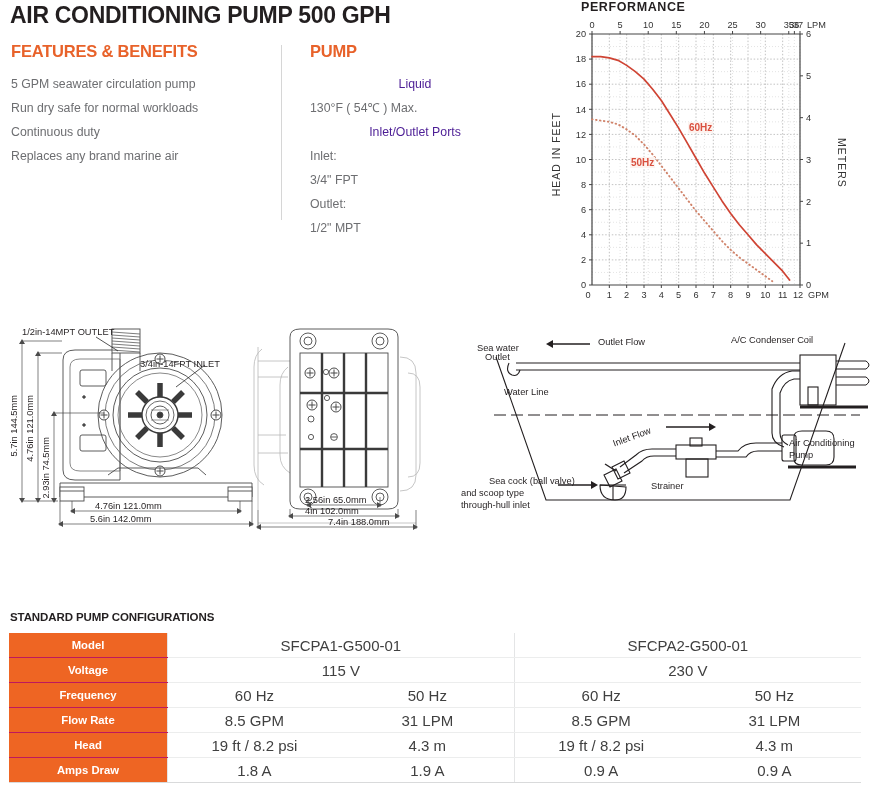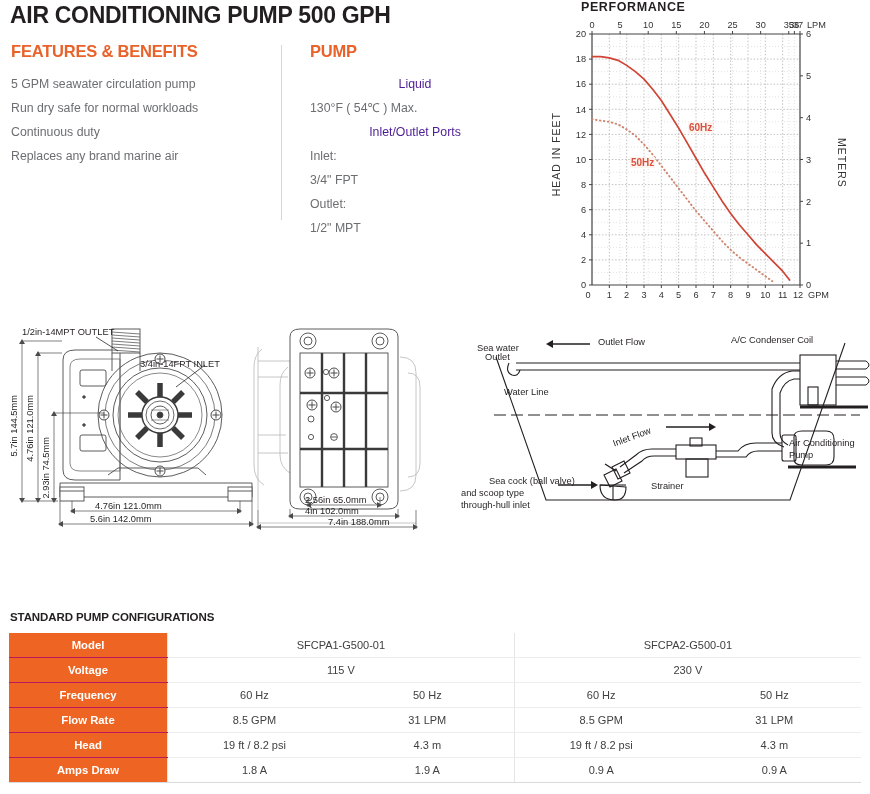--- a/index.html
+++ b/index.html
@@ -63,21 +63,21 @@
   #table-title{
     position:absolute;left:10px;top:611px;
     font-size:11.5px;font-weight:bold;color:#231f20;letter-spacing:-0.1px;
   }
   #cfg-table{
     position:absolute;left:9px;top:633px;
     width:852px;border-collapse:collapse;
     table-layout:fixed;
   }
   #cfg-table td{
-    height:22px;font-size:11px;text-align:center;color:#404040;
+    height:22px;font-size:15px;text-align:center;color:#404040;
     border-bottom:1px solid #eceded;
   }
   #cfg-table td.rowhead{
     background:#ee6523;color:#ffffff;font-weight:bold;
     font-size:11.3px;width:156px;border-bottom:1px solid #be185d;
   }
   #cfg-table td.vline{border-left:1px solid #e4e5e6;}
   #cfg-table tr:last-child td{border-bottom:1px solid #d9dadb;}
 </style>
 </head>

